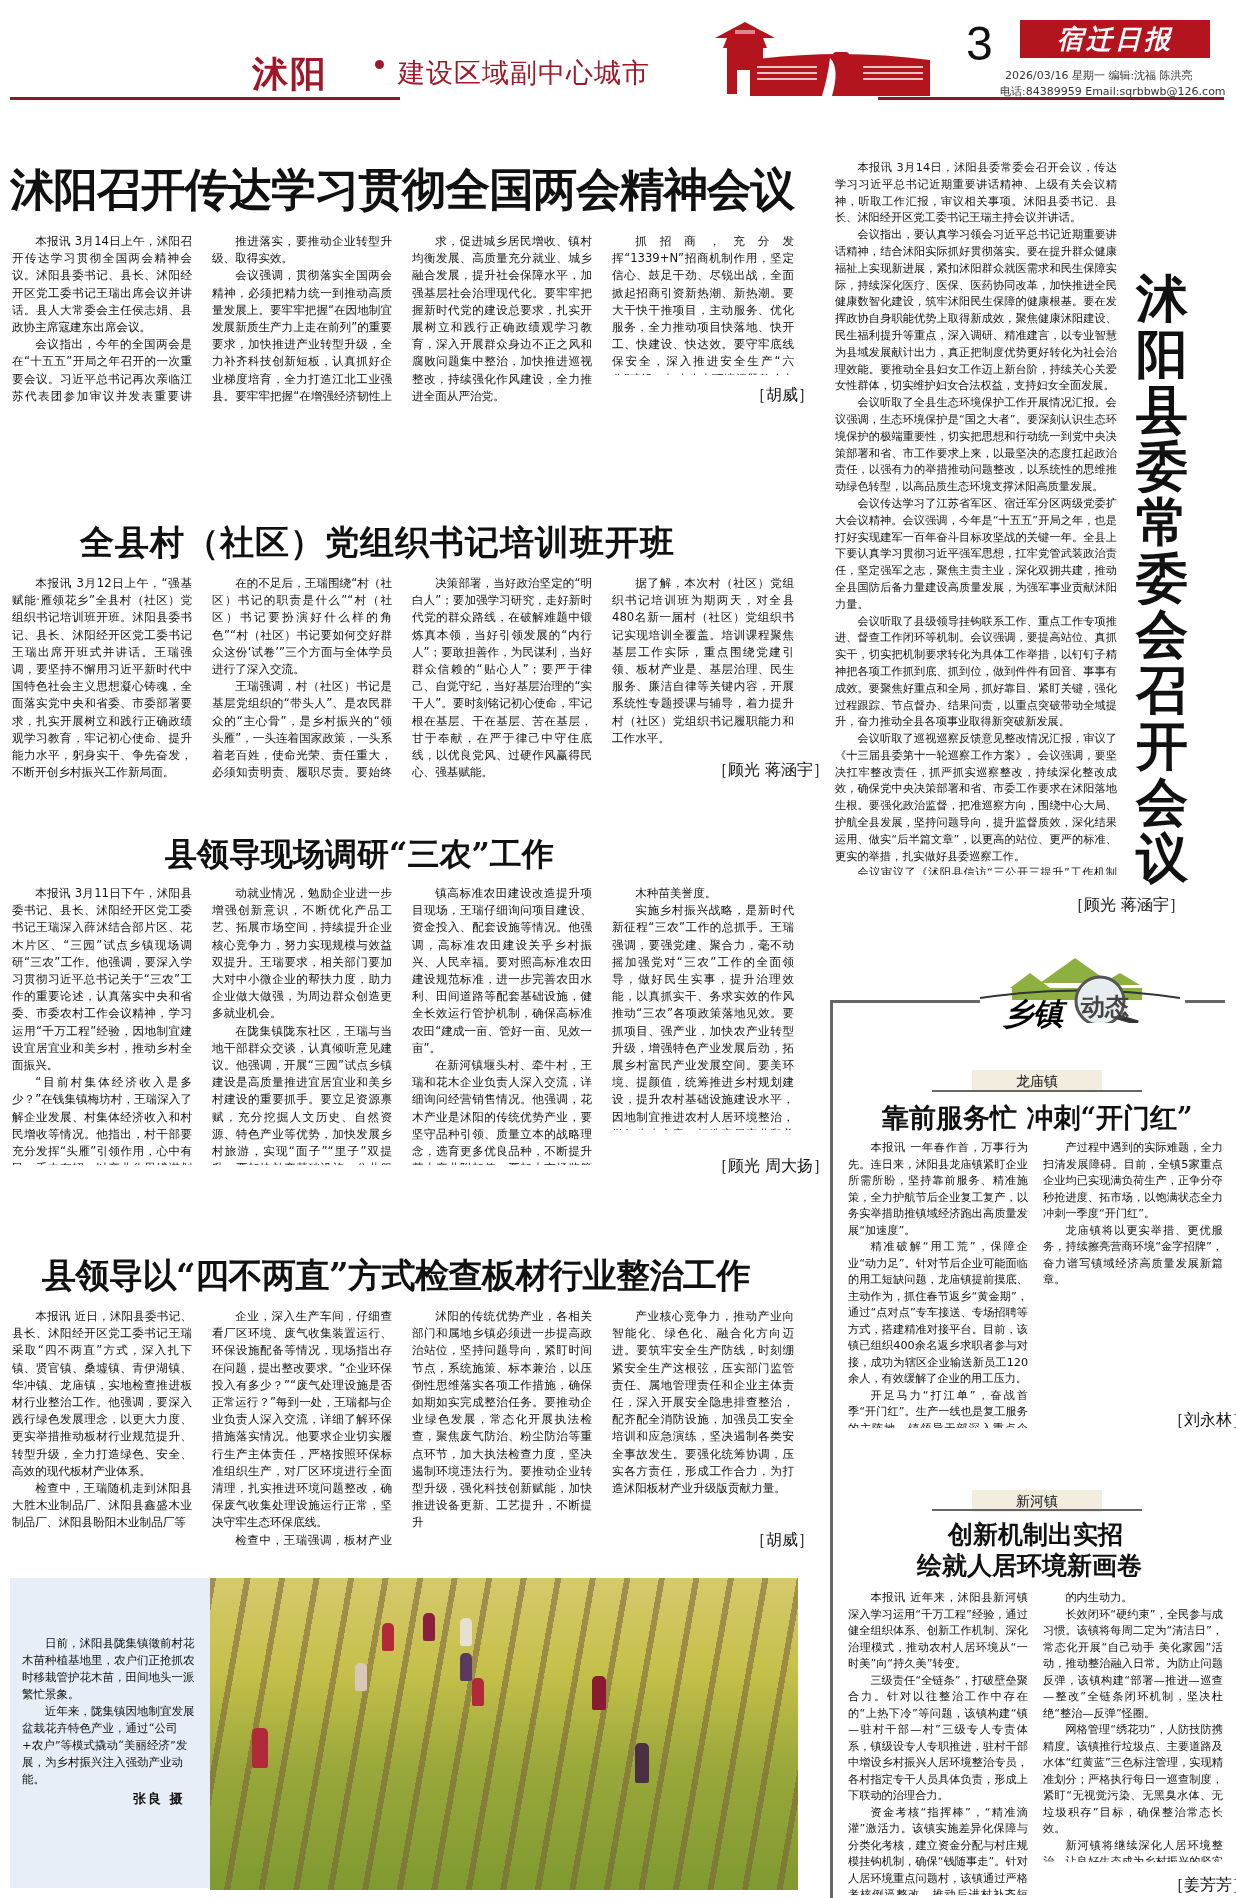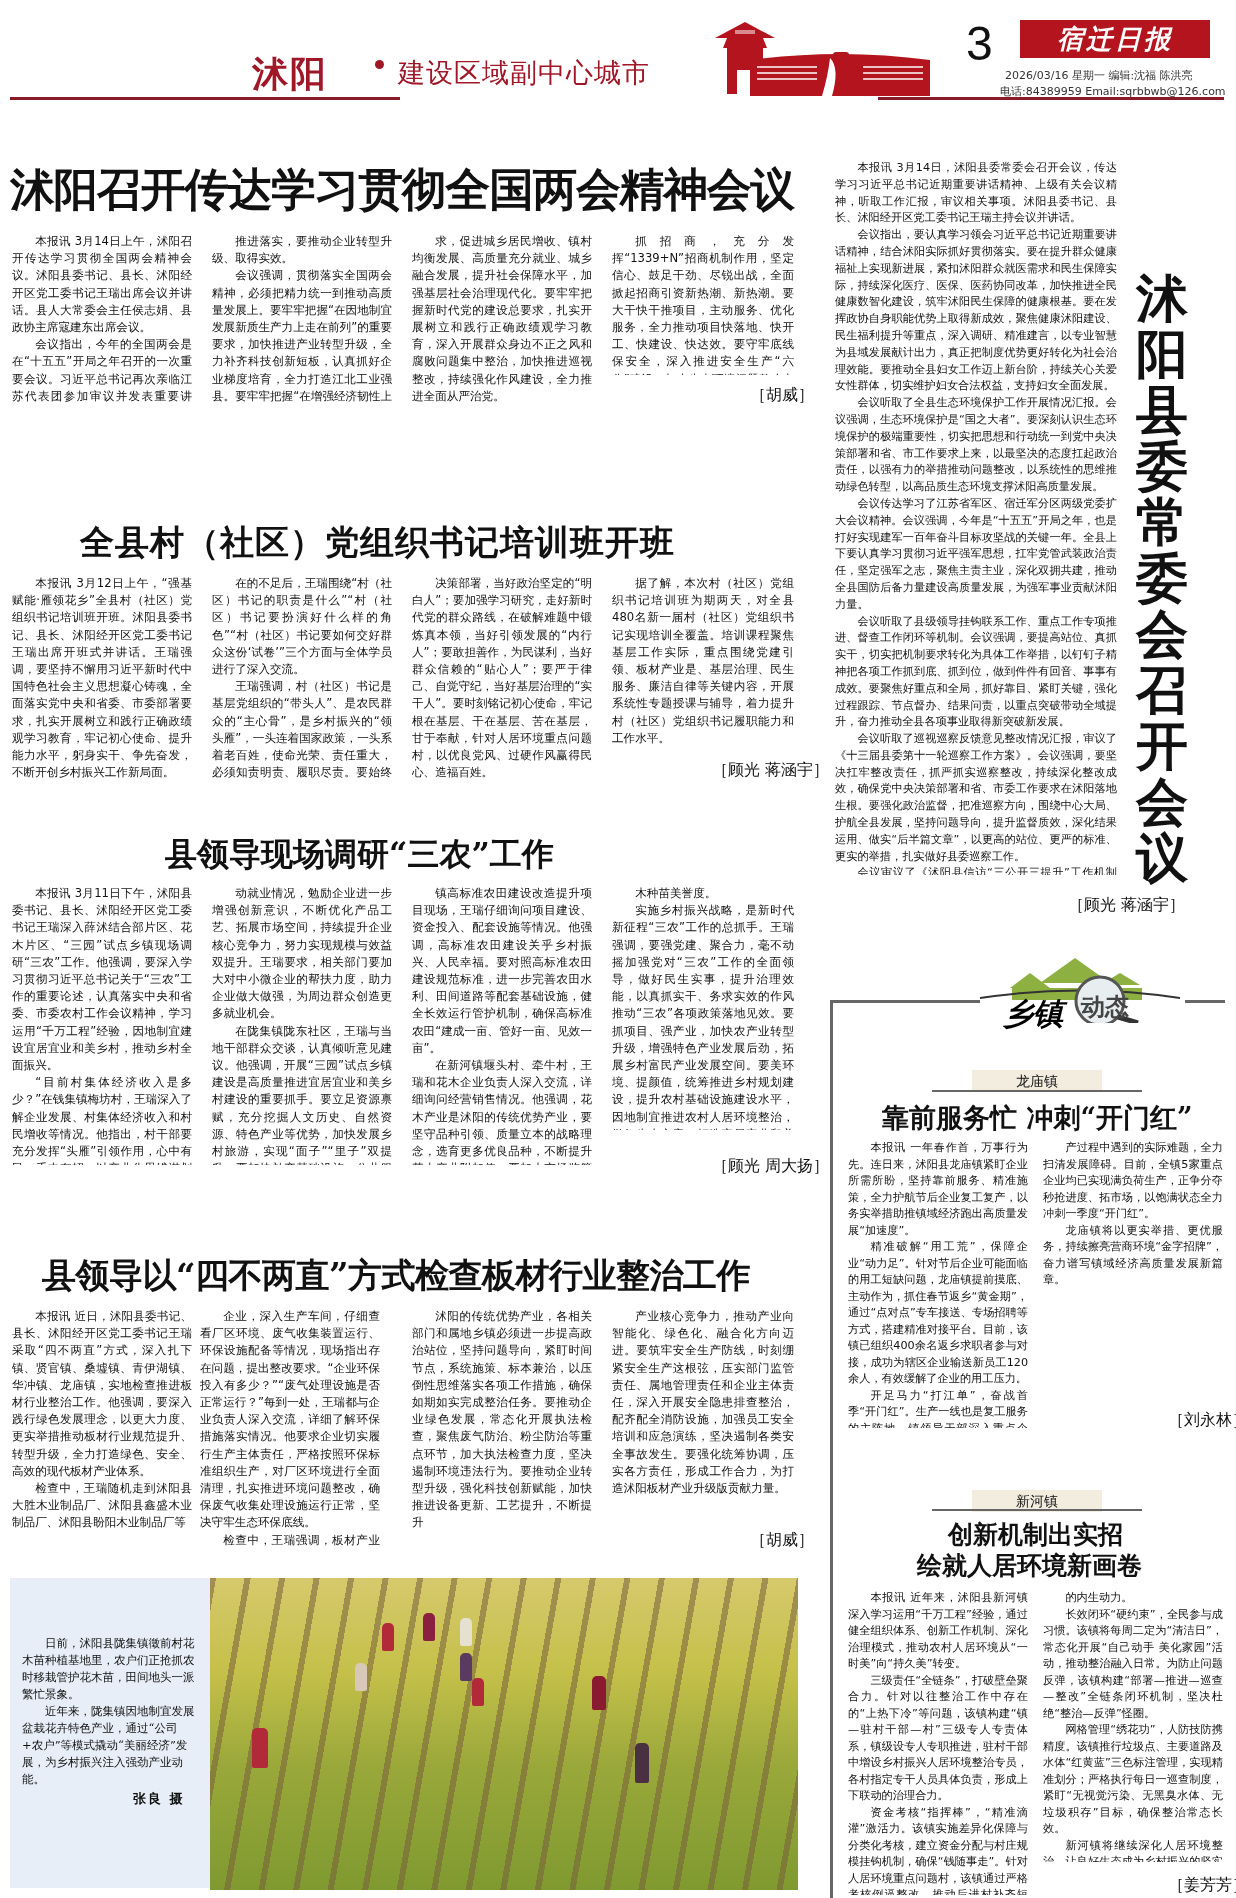--- a/index.html
+++ b/index.html
@@ -90,21 +90,21 @@
 
 <div class="abs h-serif" style="left:80px;top:520px;font-size:34px;letter-spacing:1px;">全县村（社区）党组织书记培训班开班</div>
 <div class="body-col" style="left:12px;top:575px;width:180px;height:205px;">
     <p>本报讯 3月12日上午，“强基赋能·雁领花乡”全县村（社区）党组织书记培训班开班。沭阳县委书记、县长、沭阳经开区党工委书记王瑞出席开班式并讲话。王瑞强调，要坚持不懈用习近平新时代中国特色社会主义思想凝心铸魂，全面落实党中央和省委、市委部署要求，扎实开展树立和践行正确政绩观学习教育，牢记初心使命、提升能力水平，躬身实干、争先奋发，不断开创乡村振兴工作新局面。</p>
   </div>
 <div class="body-col" style="left:212px;top:575px;width:180px;height:205px;">
     <p>在的不足后，王瑞围绕“村（社区）书记的职责是什么”“村（社区）书记要扮演好什么样的角色”“村（社区）书记要如何交好群众这份‘试卷’”三个方面与全体学员进行了深入交流。</p>
     <p>王瑞强调，村（社区）书记是基层党组织的“带头人”、是农民群众的“主心骨”，是乡村振兴的“领头雁”，一头连着国家政策，一头系着老百姓，使命光荣、责任重大，必须知责明责、履职尽责。要始终对党忠诚，认真抓好党建，带好班子队伍，不折不扣执行好党中央和上级</p>
   </div>
 <div class="body-col" style="left:412px;top:575px;width:180px;height:205px;">
-    <p>决策部署，当好政治坚定的“明白人”；要加强学习研究，走好新时代党的群众路线，在破解难题中锻炼真本领，当好引领发展的“内行人”；要敢担善作，为民谋利，当好群众信赖的“贴心人”；要严于律己、自觉守纪，当好基层治理的“实干人”。要时刻铭记初心使命，牢记根在基层、干在基层、苦在基层，甘于奉献，针对人居环境重点问题村，以优良党风、过硬作风赢得民心、造福百姓。</p>
+    <p>决策部署，当好政治坚定的“明白人”；要加强学习研究，走好新时代党的群众路线，在破解难题中锻炼真本领，当好引领发展的“内行人”；要敢担善作，为民谋利，当好群众信赖的“贴心人”；要严于律己、自觉守纪，当好基层治理的“实干人”。要时刻铭记初心使命，牢记根在基层、干在基层、苦在基层，甘于奉献，在严于律己中守住底线，以优良党风、过硬作风赢得民心、强基赋能。</p>
   </div>
 <div class="body-col" style="left:612px;top:575px;width:182px;height:172px;">
     <p>据了解，本次村（社区）党组织书记培训班为期两天，对全县480名新一届村（社区）党组织书记实现培训全覆盖。培训课程聚焦基层工作实际，重点围绕党建引领、板材产业是、基层治理、民生服务、廉洁自律等关键内容，开展系统性专题授课与辅导，着力提升村（社区）党组织书记履职能力和工作水平。</p>
   </div>
 <div class="byline" style="left:712px;top:760px;">［顾光 蒋涵宇］</div>
 
 <div class="abs h-serif" style="left:165px;top:833px;font-size:32px;">县领导现场调研“三农”工作</div>
 <div class="body-col" style="left:12px;top:885px;width:180px;height:280px;">
     <p>本报讯 3月11日下午，沭阳县委书记、县长、沭阳经开区党工委书记王瑞深入薛沭结合部片区、花木片区、“三园”试点乡镇现场调研“三农”工作。他强调，要深入学习贯彻习近平总书记关于“三农”工作的重要论述，认真落实中央和省委、市委农村工作会议精神，学习运用“千万工程”经验，因地制宜建设宜居宜业和美乡村，推动乡村全面振兴。</p>
     <p>“目前村集体经济收入是多少？”在钱集镇梅坊村，王瑞深入了解企业发展、村集体经济收入和村民增收等情况。他指出，村干部要充分发挥“头雁”引领作用，心中有民、手中有招，以产业化思维谋划发展、盘活资源，不断发展壮大村集体经济，带动更多群众增收致富。</p>
@@ -121,21 +121,21 @@
     <p>木种苗美誉度。</p>
     <p>实施乡村振兴战略，是新时代新征程“三农”工作的总抓手。王瑞强调，要强党建、聚合力，毫不动摇加强党对“三农”工作的全面领导，做好民生实事，提升治理效能，以真抓实干、务求实效的作风推动“三农”各项政策落地见效。要抓项目、强产业，加快农产业转型升级，增强特色产业发展后劲，拓展乡村富民产业发展空间。要美环境、提颜值，统筹推进乡村规划建设，提升农村基础设施建设水平，因地制宜推进农村人居环境整治，做好生态文章，打造宜居宜业和美乡村“做‘加法’”，强化公共空间治理，改善农村人居环境，创造乡村优质生活空间。</p>
   </div>
 <div class="byline" style="left:712px;top:1156px;">［顾光 周大扬］</div>
 
 <div class="abs h-serif" style="left:10px;top:1253px;font-size:34px;letter-spacing:-0.5px;margin-left:32px;">县领导以“四不两直”方式检查板材行业整治工作</div>
 <div class="body-col" style="left:12px;top:1308px;width:180px;height:240px;">
     <p>本报讯 近日，沭阳县委书记、县长、沭阳经开区党工委书记王瑞采取“四不两直”方式，深入扎下镇、贤官镇、桑墟镇、青伊湖镇、华冲镇、龙庙镇，实地检查推进板材行业整治工作。他强调，要深入践行绿色发展理念，以更大力度、更实举措推动板材行业规范提升、转型升级，全力打造绿色、安全、高效的现代板材产业体系。</p>
     <p>检查中，王瑞随机走到沭阳县大胜木业制品厂、沭阳县鑫盛木业制品厂、沭阳县盼阳木业制品厂等</p>
   </div>
-<div class="body-col" style="left:200px;top:1308px;width:180px;height:240px;">
+<div class="body-col" style="left:212px;top:1308px;width:180px;height:240px;">
     <p>企业，深入生产车间，仔细查看厂区环境、废气收集装置运行、环保设施配备等情况，现场指出存在问题，提出整改要求。“企业环保投入有多少？”“废气处理设施是否正常运行？”每到一处，王瑞都与企业负责人深入交流，详细了解环保措施落实情况。他要求企业切实履行生产主体责任，严格按照环保标准组织生产，对厂区环境进行全面清理，扎实推进环境问题整改，确保废气收集处理设施运行正常，坚决守牢生态环保底线。</p>
     <p>检查中，王瑞强调，板材产业是</p>
   </div>
 <div class="body-col" style="left:412px;top:1308px;width:180px;height:240px;">
     <p>沭阳的传统优势产业，各相关部门和属地乡镇必须进一步提高政治站位，坚持问题导向，紧盯时间节点，系统施策、标本兼治，以压倒性思维落实各项工作措施，确保如期如实完成整治任务。要推动企业绿色发展，常态化开展执法检查，聚焦废气防治、粉尘防治等重点环节，加大执法检查力度，坚决遏制环境违法行为。要推动企业转型升级，强化科技创新赋能，加快推进设备更新、工艺提升，不断提升</p>
   </div>
 <div class="body-col" style="left:612px;top:1308px;width:182px;height:218px;">
     <p>产业核心竞争力，推动产业向智能化、绿色化、融合化方向迈进。要筑牢安全生产防线，时刻绷紧安全生产这根弦，压实部门监管责任、属地管理责任和企业主体责任，深入开展安全隐患排查整治，配齐配全消防设施，加强员工安全培训和应急演练，坚决遏制各类安全事故发生。要强化统筹协调，压实各方责任，形成工作合力，为打造沭阳板材产业升级版贡献力量。</p>
   </div>
 <div class="byline" style="left:750px;top:1530px;">［胡威］</div>

